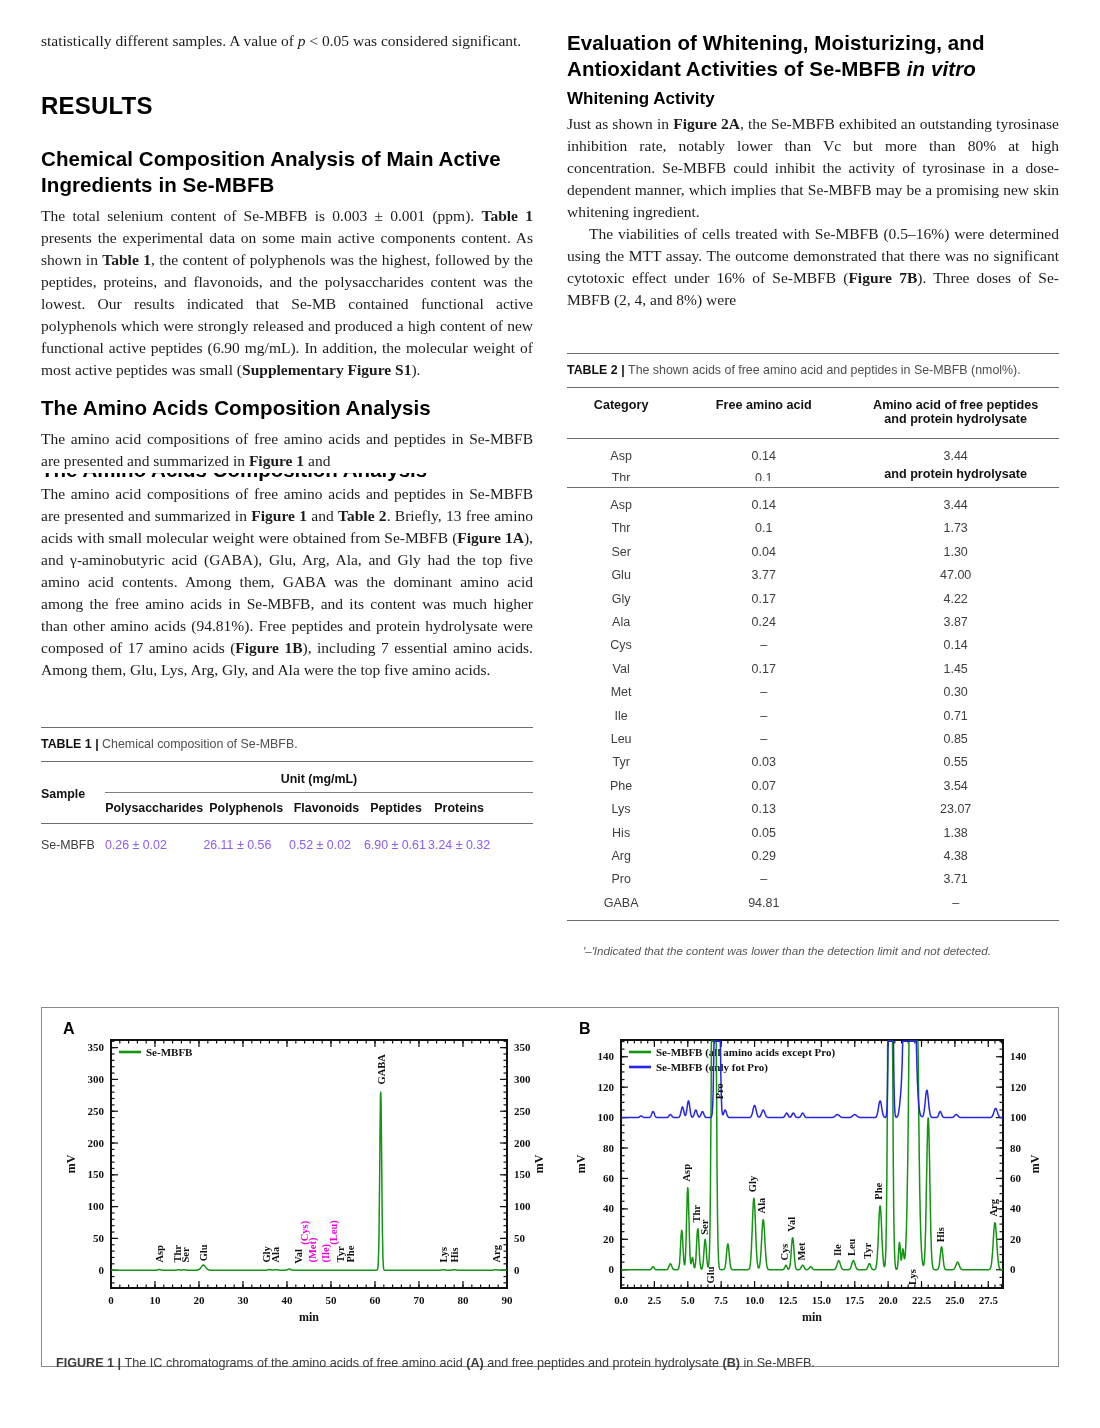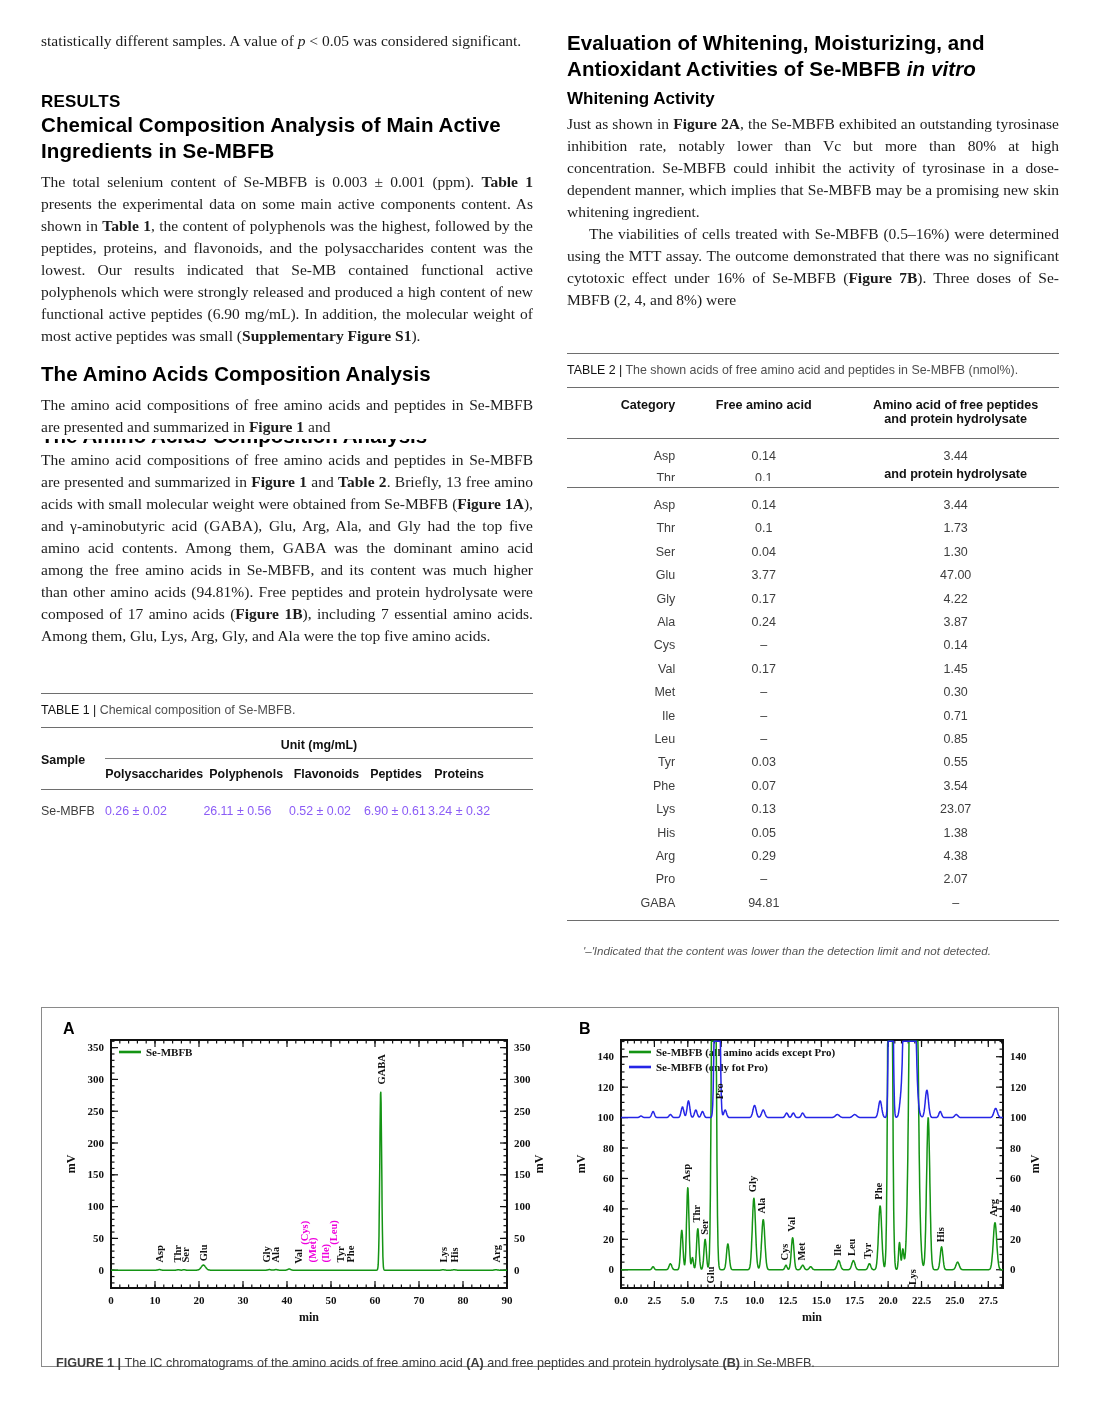--- a/index.html
+++ b/index.html
@@ -5,51 +5,51 @@
   html,body{margin:0;padding:0;background:#e8e8e8;}
   .page{width:1100px;height:1428px;background:#ffffff;box-sizing:border-box;
         padding:30px 41px 0;overflow:hidden;position:relative;
         font-family:"Liberation Serif", serif;color:#1c1c1c;}
   .cols{display:flex;gap:34px;}
   .col{width:496px;}
   p.body{font-size:15.5px;line-height:22px;text-align:justify;margin:0;}
   .indent{text-indent:22px;}
   .rb{font-weight:bold;}
   .ri{font-style:italic;}
-  h1.h-results{font-family:"Liberation Sans", sans-serif;font-size:17px;font-weight:bold;
-        color:#000;margin:40px 0 0;letter-spacing:.2px;}
+  h1.h-results{font-family:"Liberation Sans", sans-serif;font-size:24px;font-weight:bold;
+        color:#000;margin:40px 0 26px;letter-spacing:.2px;}
   .h-sec{font-family:"Liberation Sans", sans-serif;font-size:20.5px;font-weight:bold;
         color:#000;margin:0 0 7px;line-height:26px;letter-spacing:.1px;}
   .h-sub{font-family:"Liberation Sans", sans-serif;font-size:17px;font-weight:bold;
         color:#000;margin:2px 0 4px;}
   .mt14{margin-top:14px;}
   
   .ghost-clip{height:9px;overflow:hidden;margin:1px 0 1px;}
   .ghost-clip .gh{display:block;font-family:"Liberation Sans", sans-serif;font-size:20.5px;
         font-weight:bold;line-height:20px;margin-top:-13px;color:#000;}
   
   .tbl{font-family:"Liberation Sans", sans-serif;color:#3e3e3e;}
   .rule2{border-top:1px solid #6e6e6e;}
   .tcap{font-size:12.4px;color:#4f4f4f;margin:0;padding:9px 0 10px;}
-  .tcap .lead{font-weight:normal;color:#111;}
+  .tcap .lead{font-weight:bold;color:#111;}
   .t1{margin-top:46px;}
   .t1hdr{display:flex;padding:10px 0 8px;}
   .t1sample{width:13%;font-weight:bold;color:#111;font-size:12.4px;display:flex;align-items:center;}
   .t1unit{flex:1;}
   .t1unitlabel{text-align:center;font-weight:bold;color:#111;font-size:12.4px;padding-bottom:6px;}
   .t1unitrule{border-top:1px solid #7e7e7e;margin-bottom:8px;}
   .t1cols{display:flex;}
   .t1cols span{font-weight:bold;color:#111;font-size:12.4px;text-align:center;}
   .w1{width:23%;} .w2{width:20%;} .w3{width:17.5%;} .w4{width:15%;} .w5{width:14.5%;}
   .t1row{display:flex;padding:14px 0 6px;font-size:12.4px;}
   .t1vals{flex:1;display:flex;}
   .t1vals span{font-size:12.4px;color:#8b5cf6;}
   .t2{margin-top:42px;}
   .t2hdr{display:flex;padding:10px 0 12px;font-size:12.6px;font-weight:bold;color:#111;}
-  .t2c1{width:22%;text-align:right;}
+  .t2c1{width:22%;text-align:center;}
   .t2c2{width:36%;text-align:center;}
   .t2c3{width:42%;text-align:center;}
   .t2row{display:flex;height:23.4px;align-items:center;font-size:12.5px;color:#3e3e3e;}
   .t2body{padding:5px 0 6px;}
   .t2ghost{position:relative;height:17px;margin-bottom:3px;}
   .t2ghost .clip{position:absolute;left:0;right:0;top:2px;height:12px;overflow:hidden;}
   .t2ghost .clip .t2row{height:17px;}
   .t2ghost .gbold{position:absolute;top:0;left:0;right:0;display:flex;}
   .t2ghost .gbold span{font-size:12.6px;font-weight:bold;color:#111;}
   .t2foot{font-size:11.6px;font-style:italic;color:#555;margin:16px;padding:7px 0 0;}
@@ -235,21 +235,21 @@
               <span class="t2c3">1.38</span>
             </div>
             <div class="t2row">
               <span class="t2c1">Arg</span>
               <span class="t2c2">0.29</span>
               <span class="t2c3">4.38</span>
             </div>
             <div class="t2row">
               <span class="t2c1">Pro</span>
               <span class="t2c2">–</span>
-              <span class="t2c3">2.07</span>
+              <span class="t2c3">3.71</span>
             </div>
             <div class="t2row">
               <span class="t2c1">GABA</span>
               <span class="t2c2">94.81</span>
               <span class="t2c3">–</span>
             </div>
           </div>
         <div class="rule2"></div>
         <p class="t2foot">'–'Indicated that the content was lower than the detection limit and not detected.</p>
       </div>

